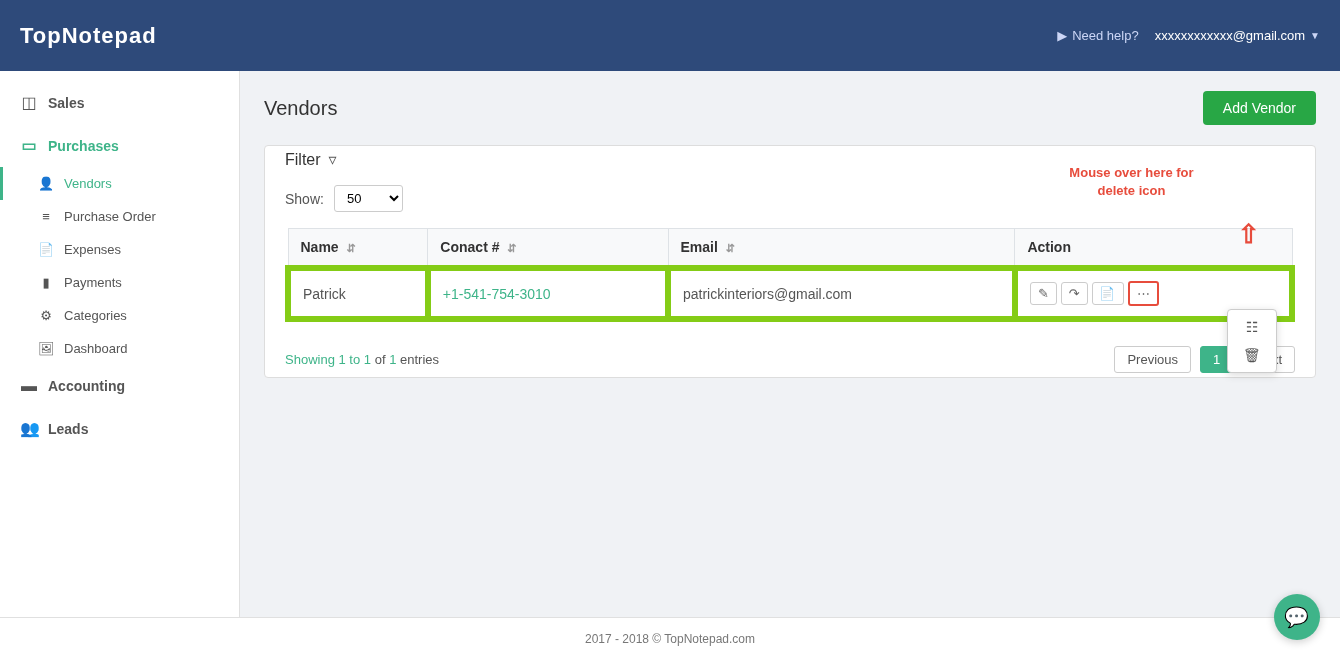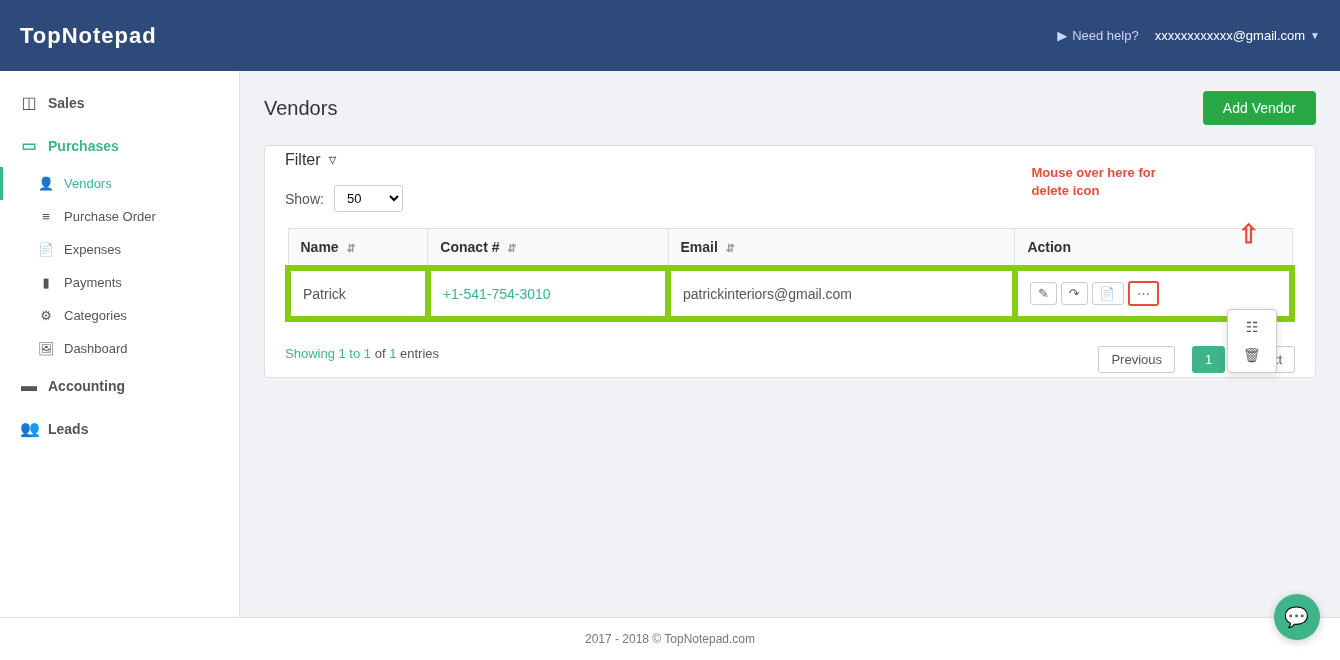--- a/index.html
+++ b/index.html
@@ -228,21 +228,21 @@
       font-size: 13px;
       color: #3eb489;
     }
 
     
     .pagination-row {
       display: flex;
       justify-content: flex-end;
       align-items: center;
       margin-top: 12px;
-      gap: 17px;
+      gap: 9px;
     }
     .page-btn {
       background: white;
       border: 1px solid #ccc;
       padding: 5px 12px;
       cursor: pointer;
       border-radius: 3px;
       font-size: 13px;
       color: #555;
     }
@@ -388,21 +388,21 @@
               </th>
               <th>
                 Conact # <span class="sort-arrows">⇵</span>
               </th>
               <th>
                 Email <span class="sort-arrows">⇵</span>
               </th>
               <th style="position:relative;">
                 <span>Action</span>
                 
-                <div style="position:absolute; right: 60px; top:-65px; color:#e74c3c; font-weight:bold; font-size:13px; text-align:left; line-height:1.4; pointer-events:none; width:200px;">
+                <div style="position:absolute; right: 60px; top:-65px; color:#e74c3c; font-weight:bold; font-size:13px; text-align:center; line-height:1.4; pointer-events:none; width:200px;">
                   <span>Mouse over here for</span><br>
                   <span>delete icon</span>
                 </div>
                 <div style="position:absolute; right:32px; top:-10px; color:#e74c3c; font-size:26px; pointer-events:none;">⇧</div>
               </th>
             </tr>
           </thead>
           <tbody>
             <tr>
               <td>Patrick</td>
@@ -421,21 +421,21 @@
                     <button class="dropdown-btn" title="Table view">☷</button>
                     <button class="dropdown-btn" title="Delete">🗑</button>
                   </div>
                 </div>
               </td>
             </tr>
           </tbody>
         </table>
       </div>
 
-      <div style="display:flex; justify-content:space-between; margin-top:12px;">
+      <div style="display:flex; justify-content:space-between; align-items:center; margin-top:12px;">
         <div class="entries-info">
           <span>Showing </span>
           <span>1</span>
           <span> to </span>
           <span>1</span>
           <span style="color:#555;"> of </span>
           <span>1</span>
           <span style="color:#555;"> entries</span>
         </div>
         <div class="pagination-row">

